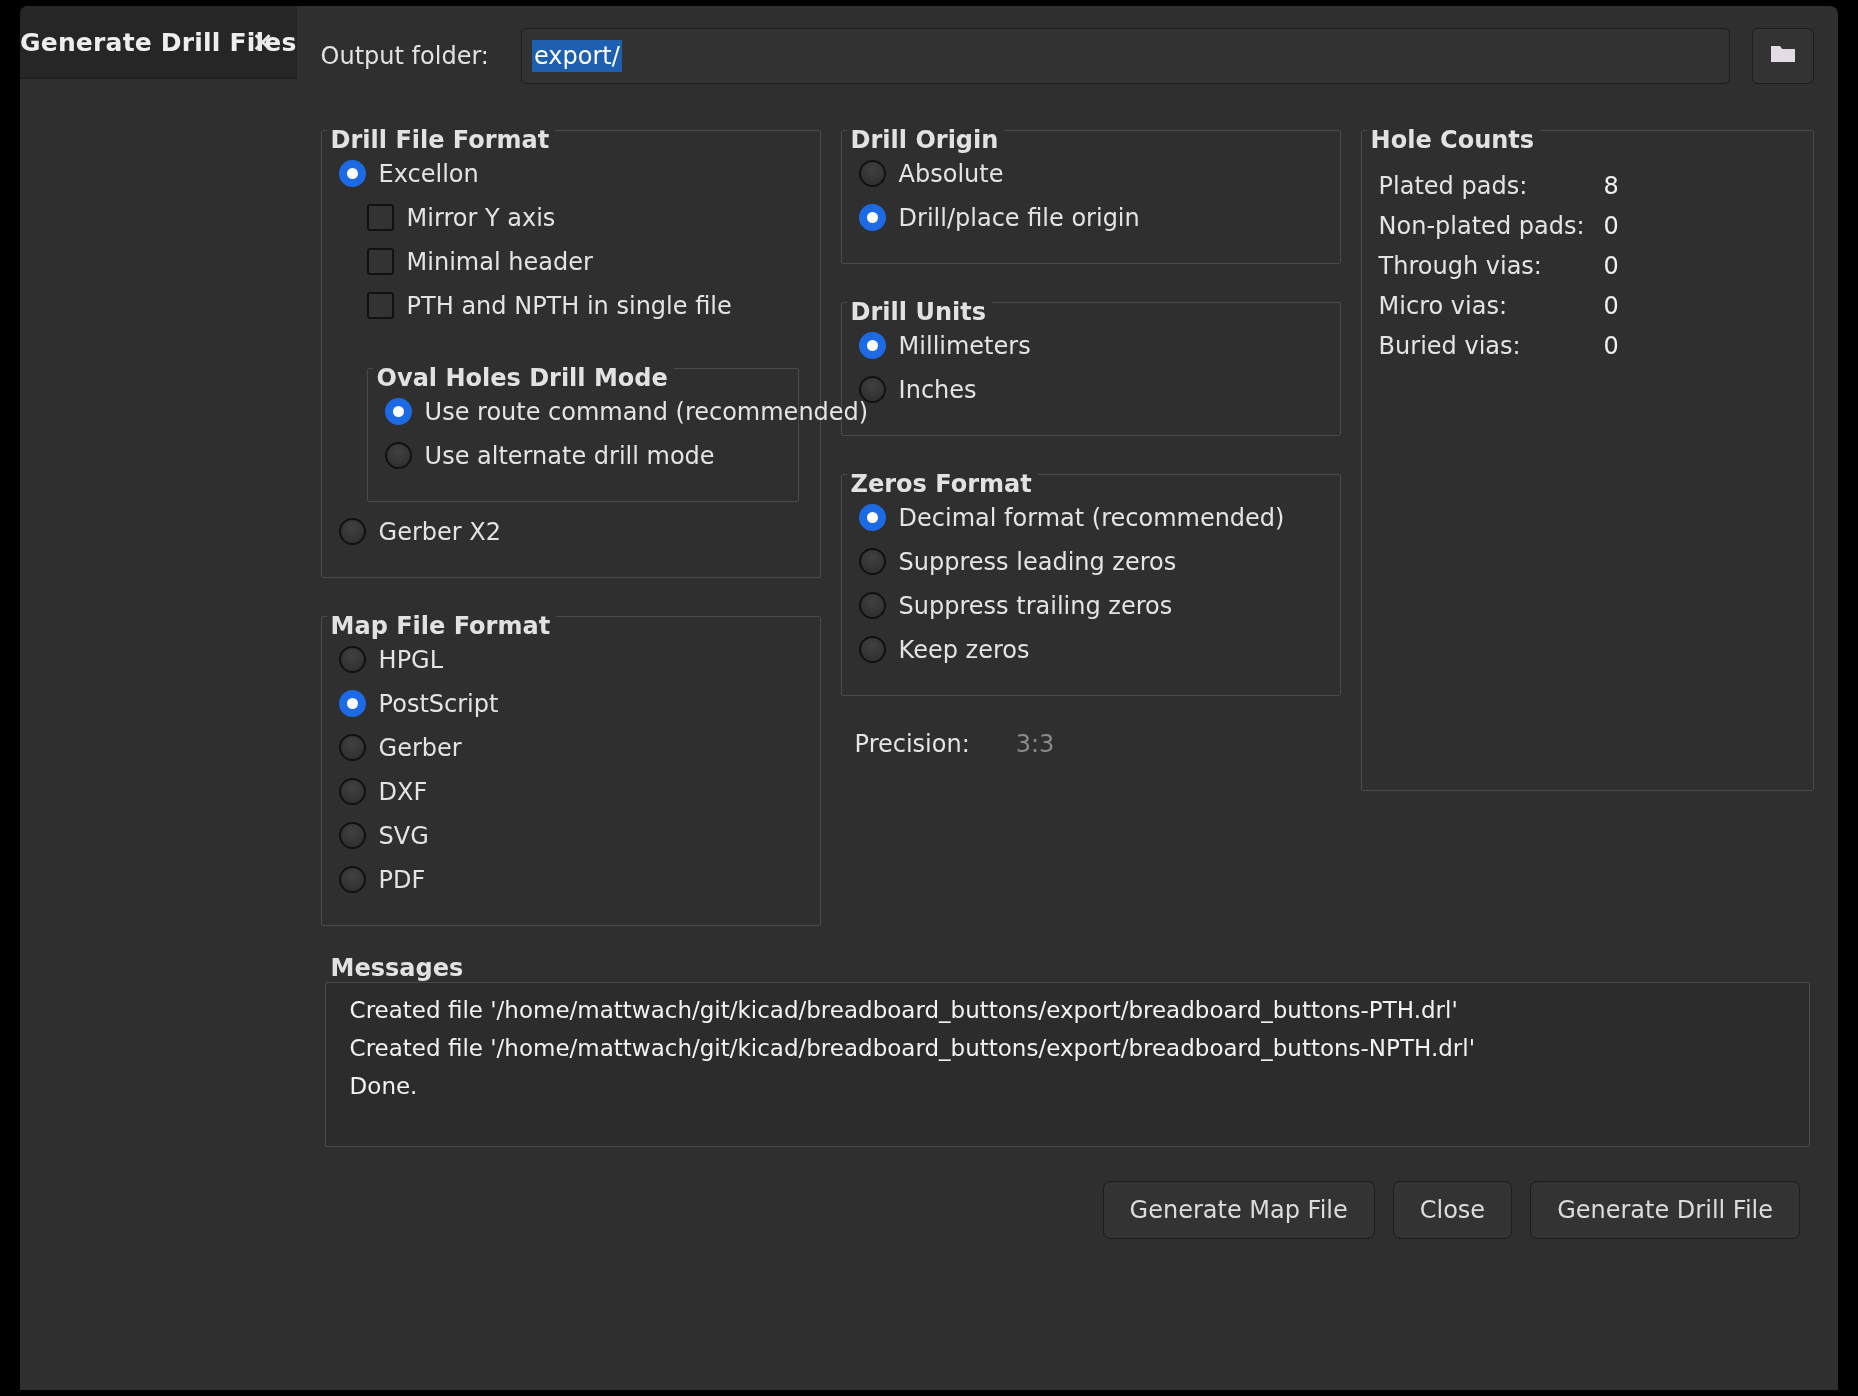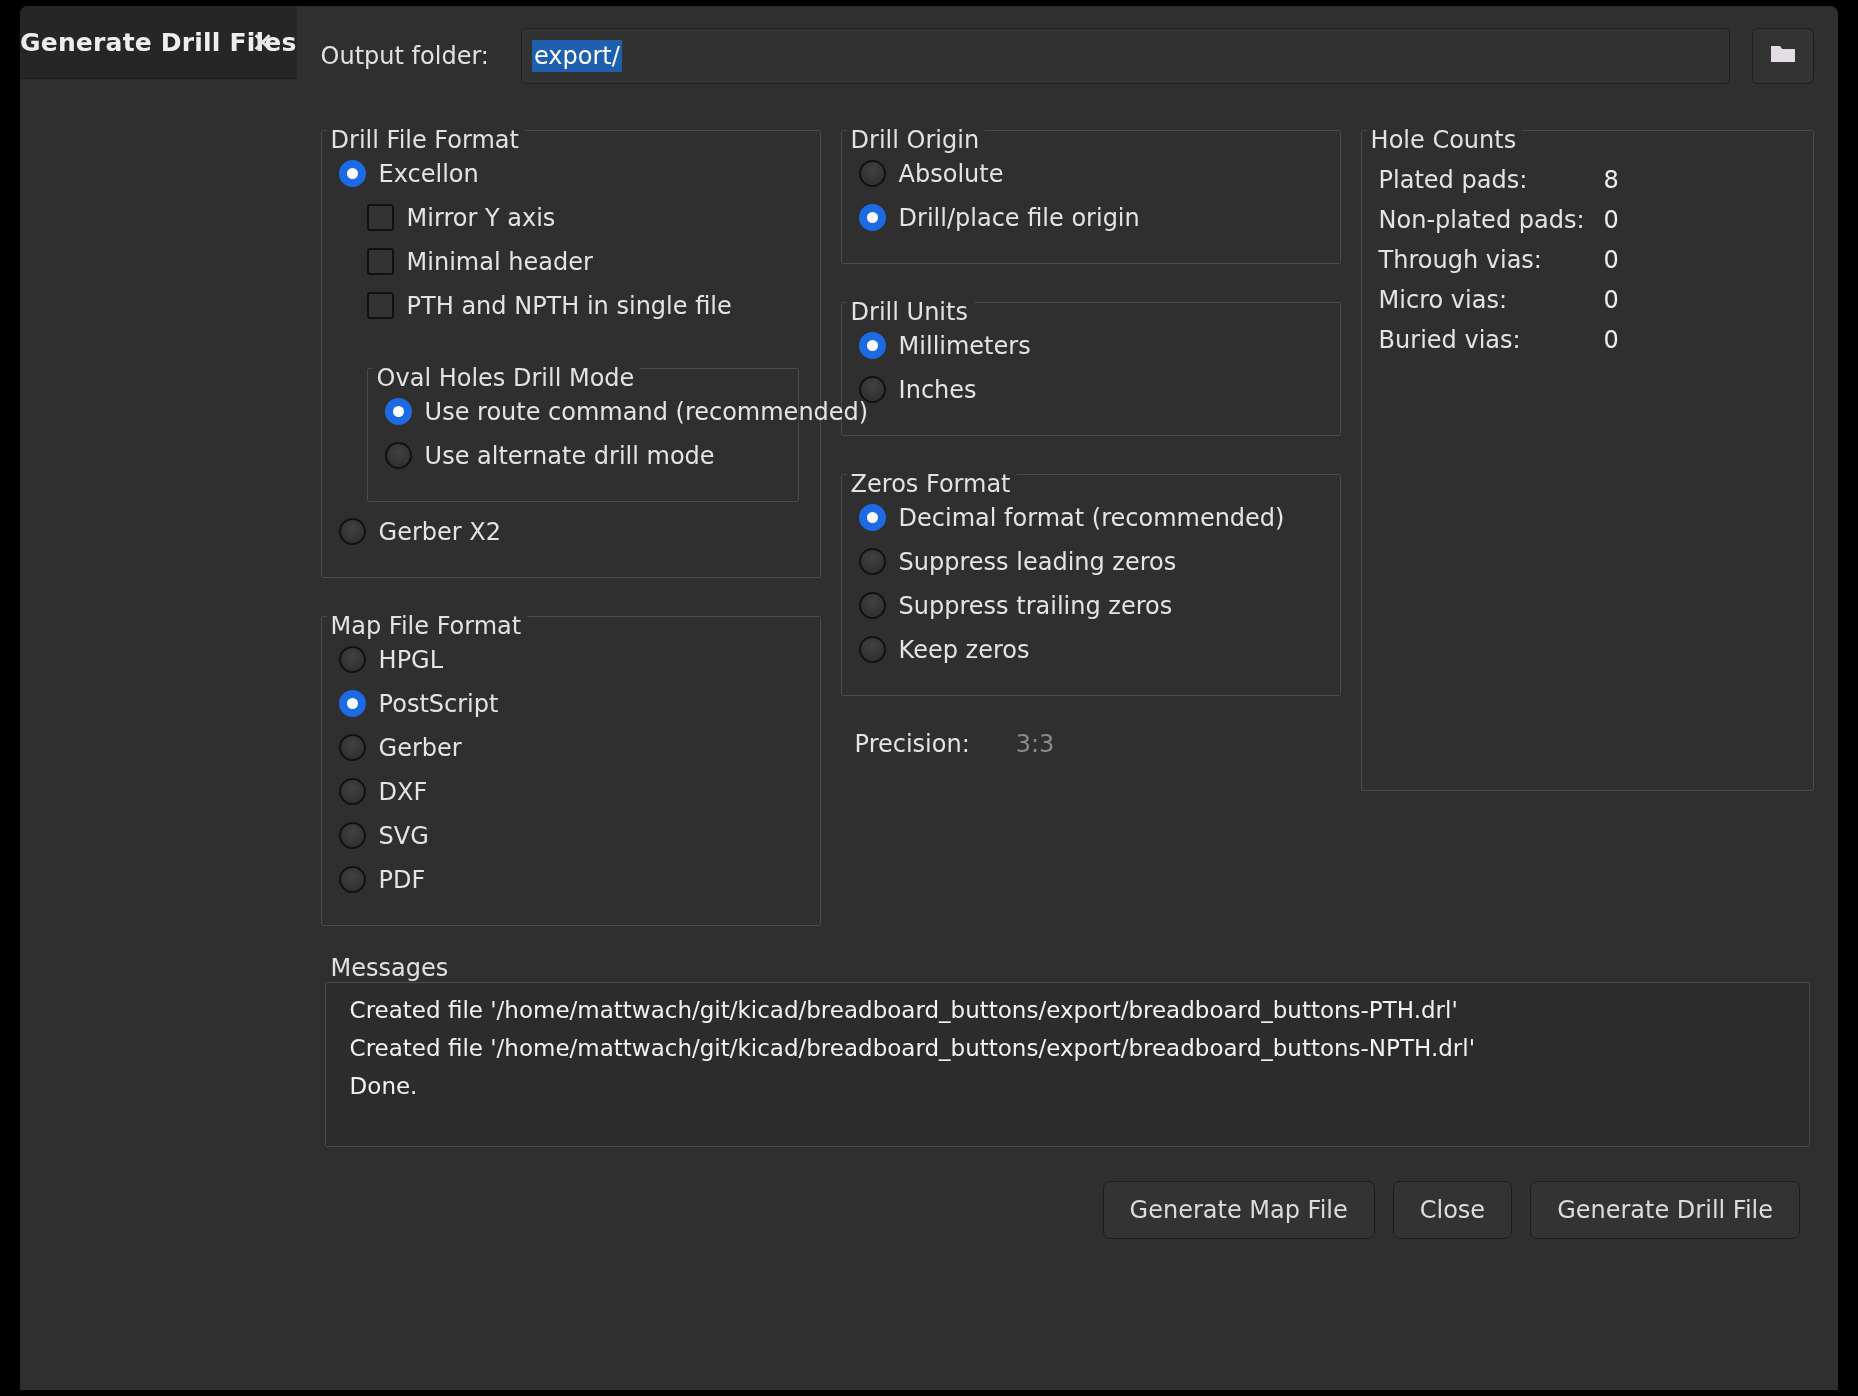--- a/index.html
+++ b/index.html
@@ -121,20 +121,21 @@
     position: relative;
     display: inline-block;
     font-size: 24px;
     color: #e2e2e2;
     background: #2f2f2f;
     padding: 0 6px 0 4px;
     margin-left: 2px;
     top: -1px;
     z-index: 2;
     line-height: 26px;
+    font-weight: bold;
   }
   .group > .group-content {
     position: relative;
     z-index: 1;
     padding: 6px 14px 4px 14px;
   }
 
   
   .opt {
     display: flex;
@@ -177,21 +178,21 @@
     border: 2px solid #111;
   }
   .indent-1 { margin-left: 28px; }
 
   
   .group.nested { margin-top: 20px; margin-left: 28px; margin-right: 4px; }
 
   
   .hole-row {
     display: flex;
-    align-items: center;
+    align-items: flex-end;
     height: 40px;
   }
   .hole-row .hc-label {
     font-size: 24px;
     color: #e4e4e4;
     width: 225px;
     white-space: nowrap;
   }
   .hole-row .hc-value {
     font-size: 24px;

